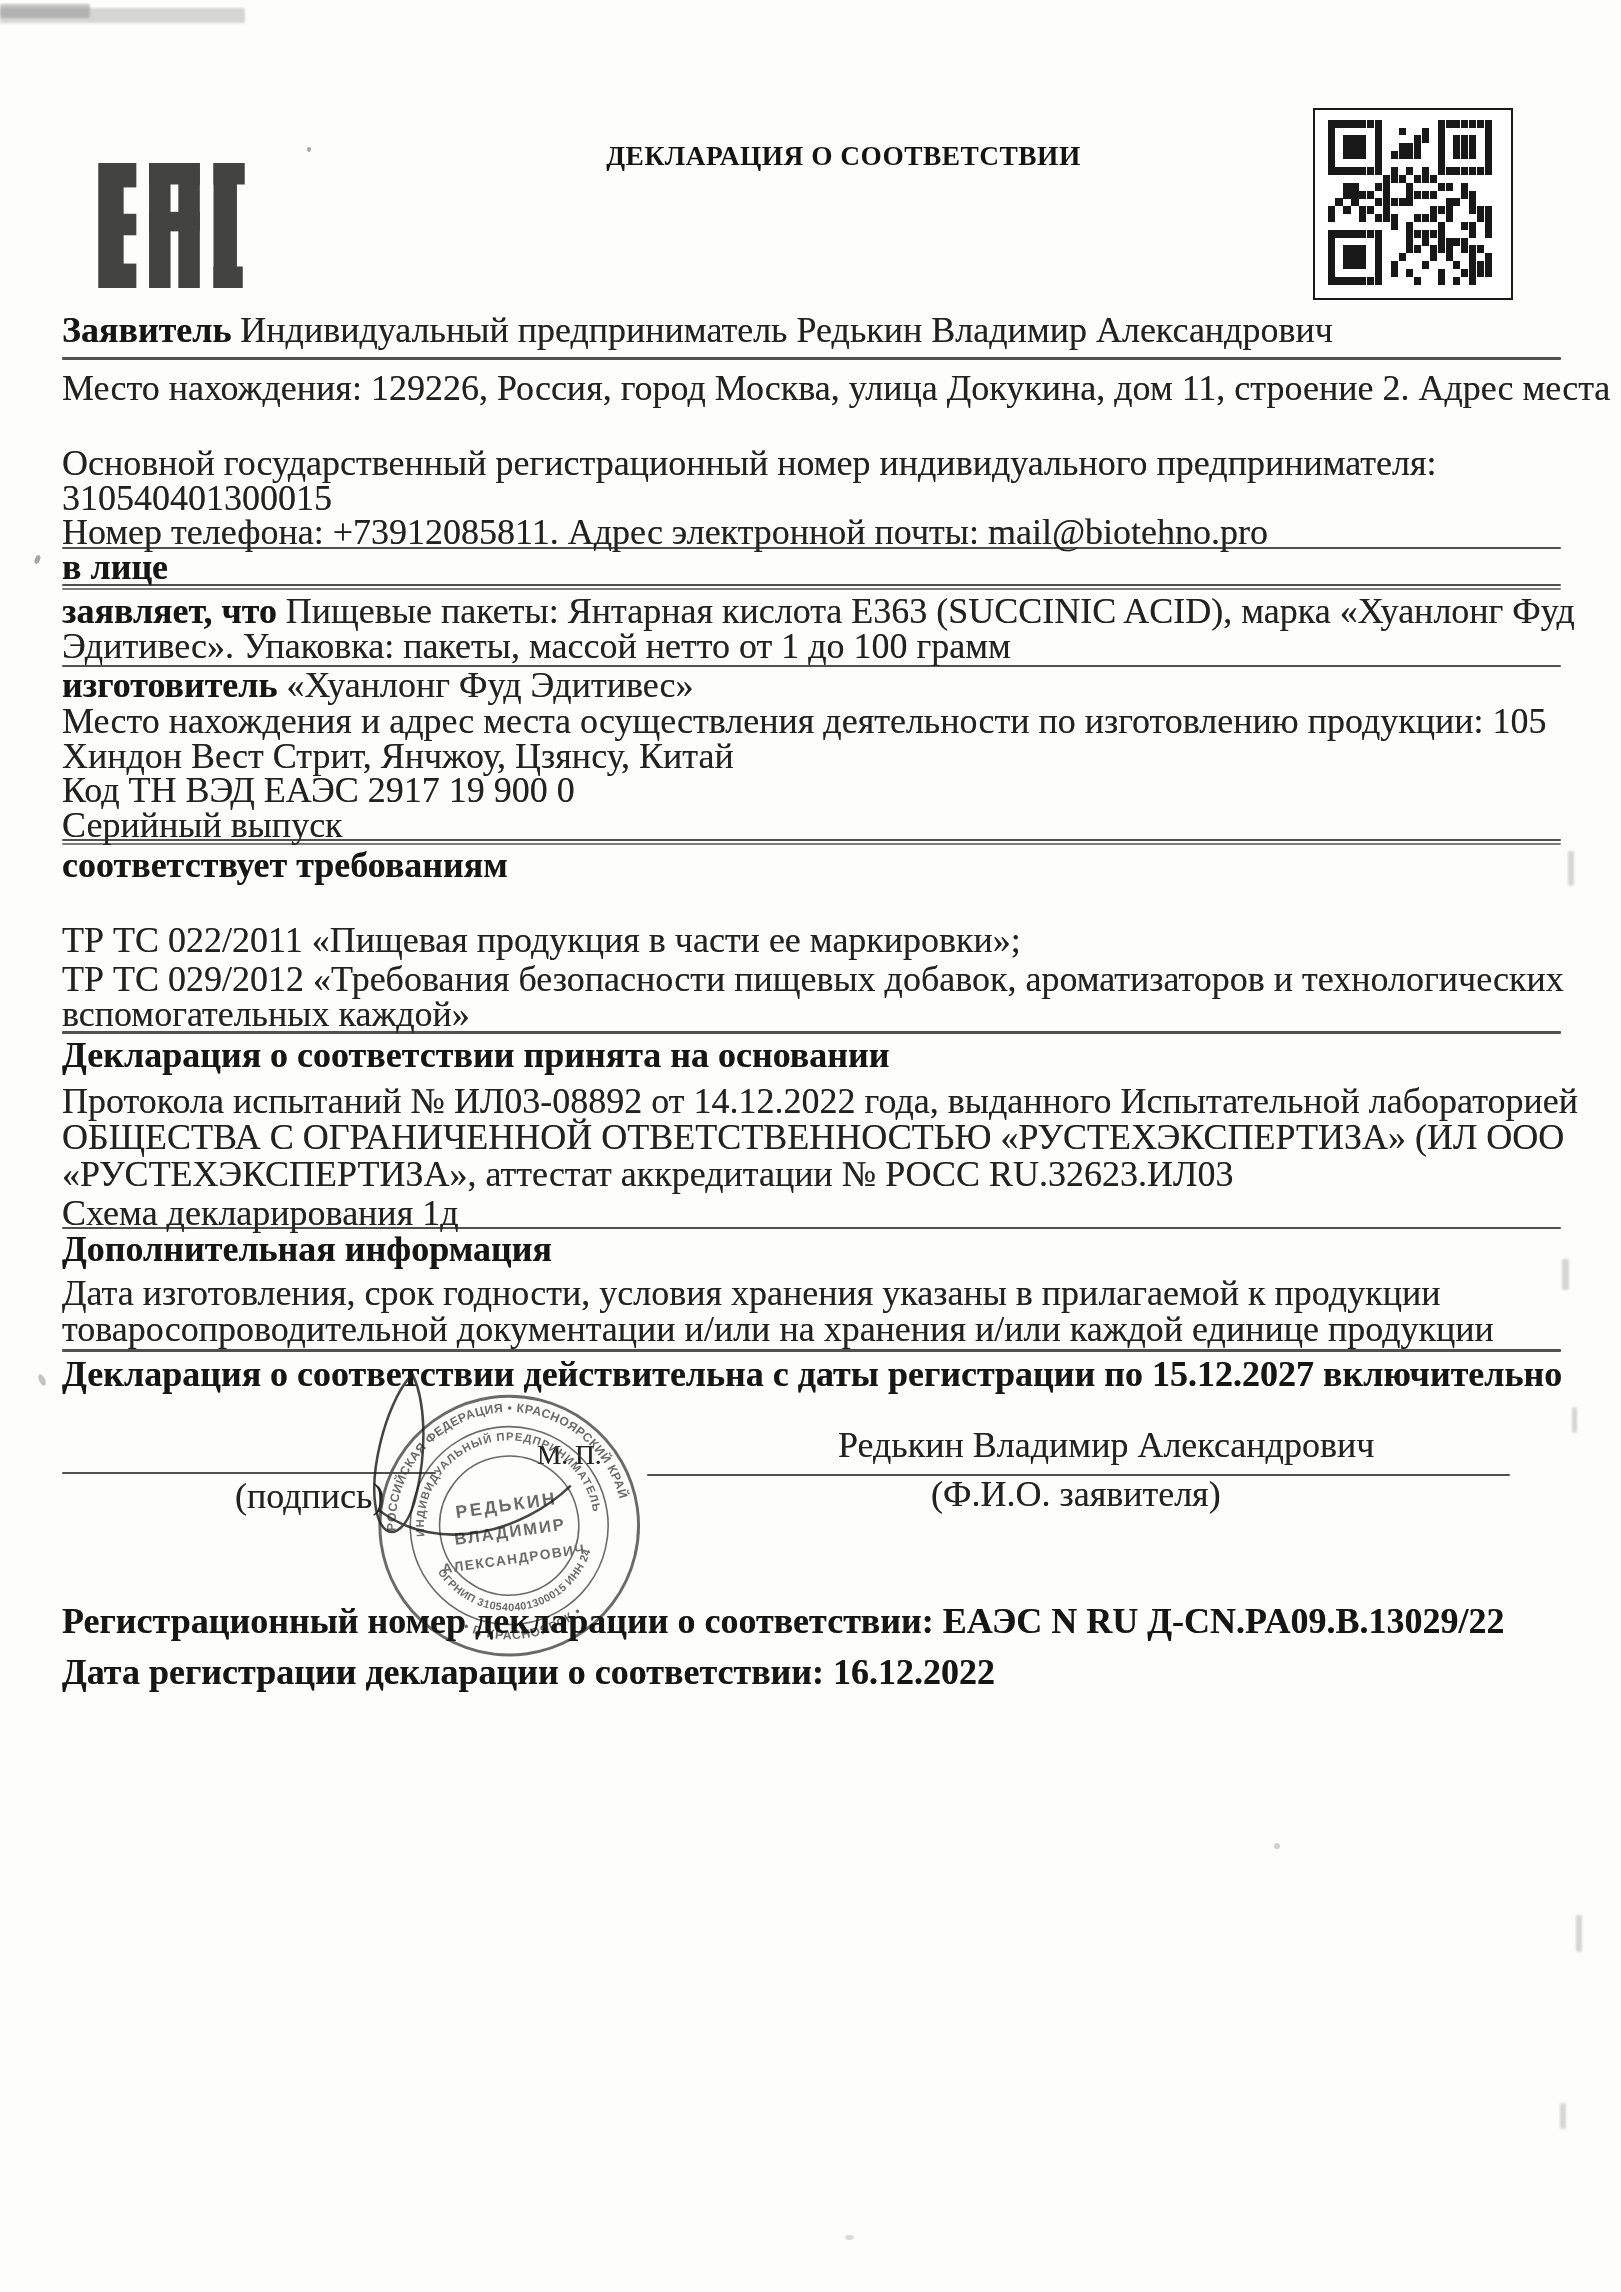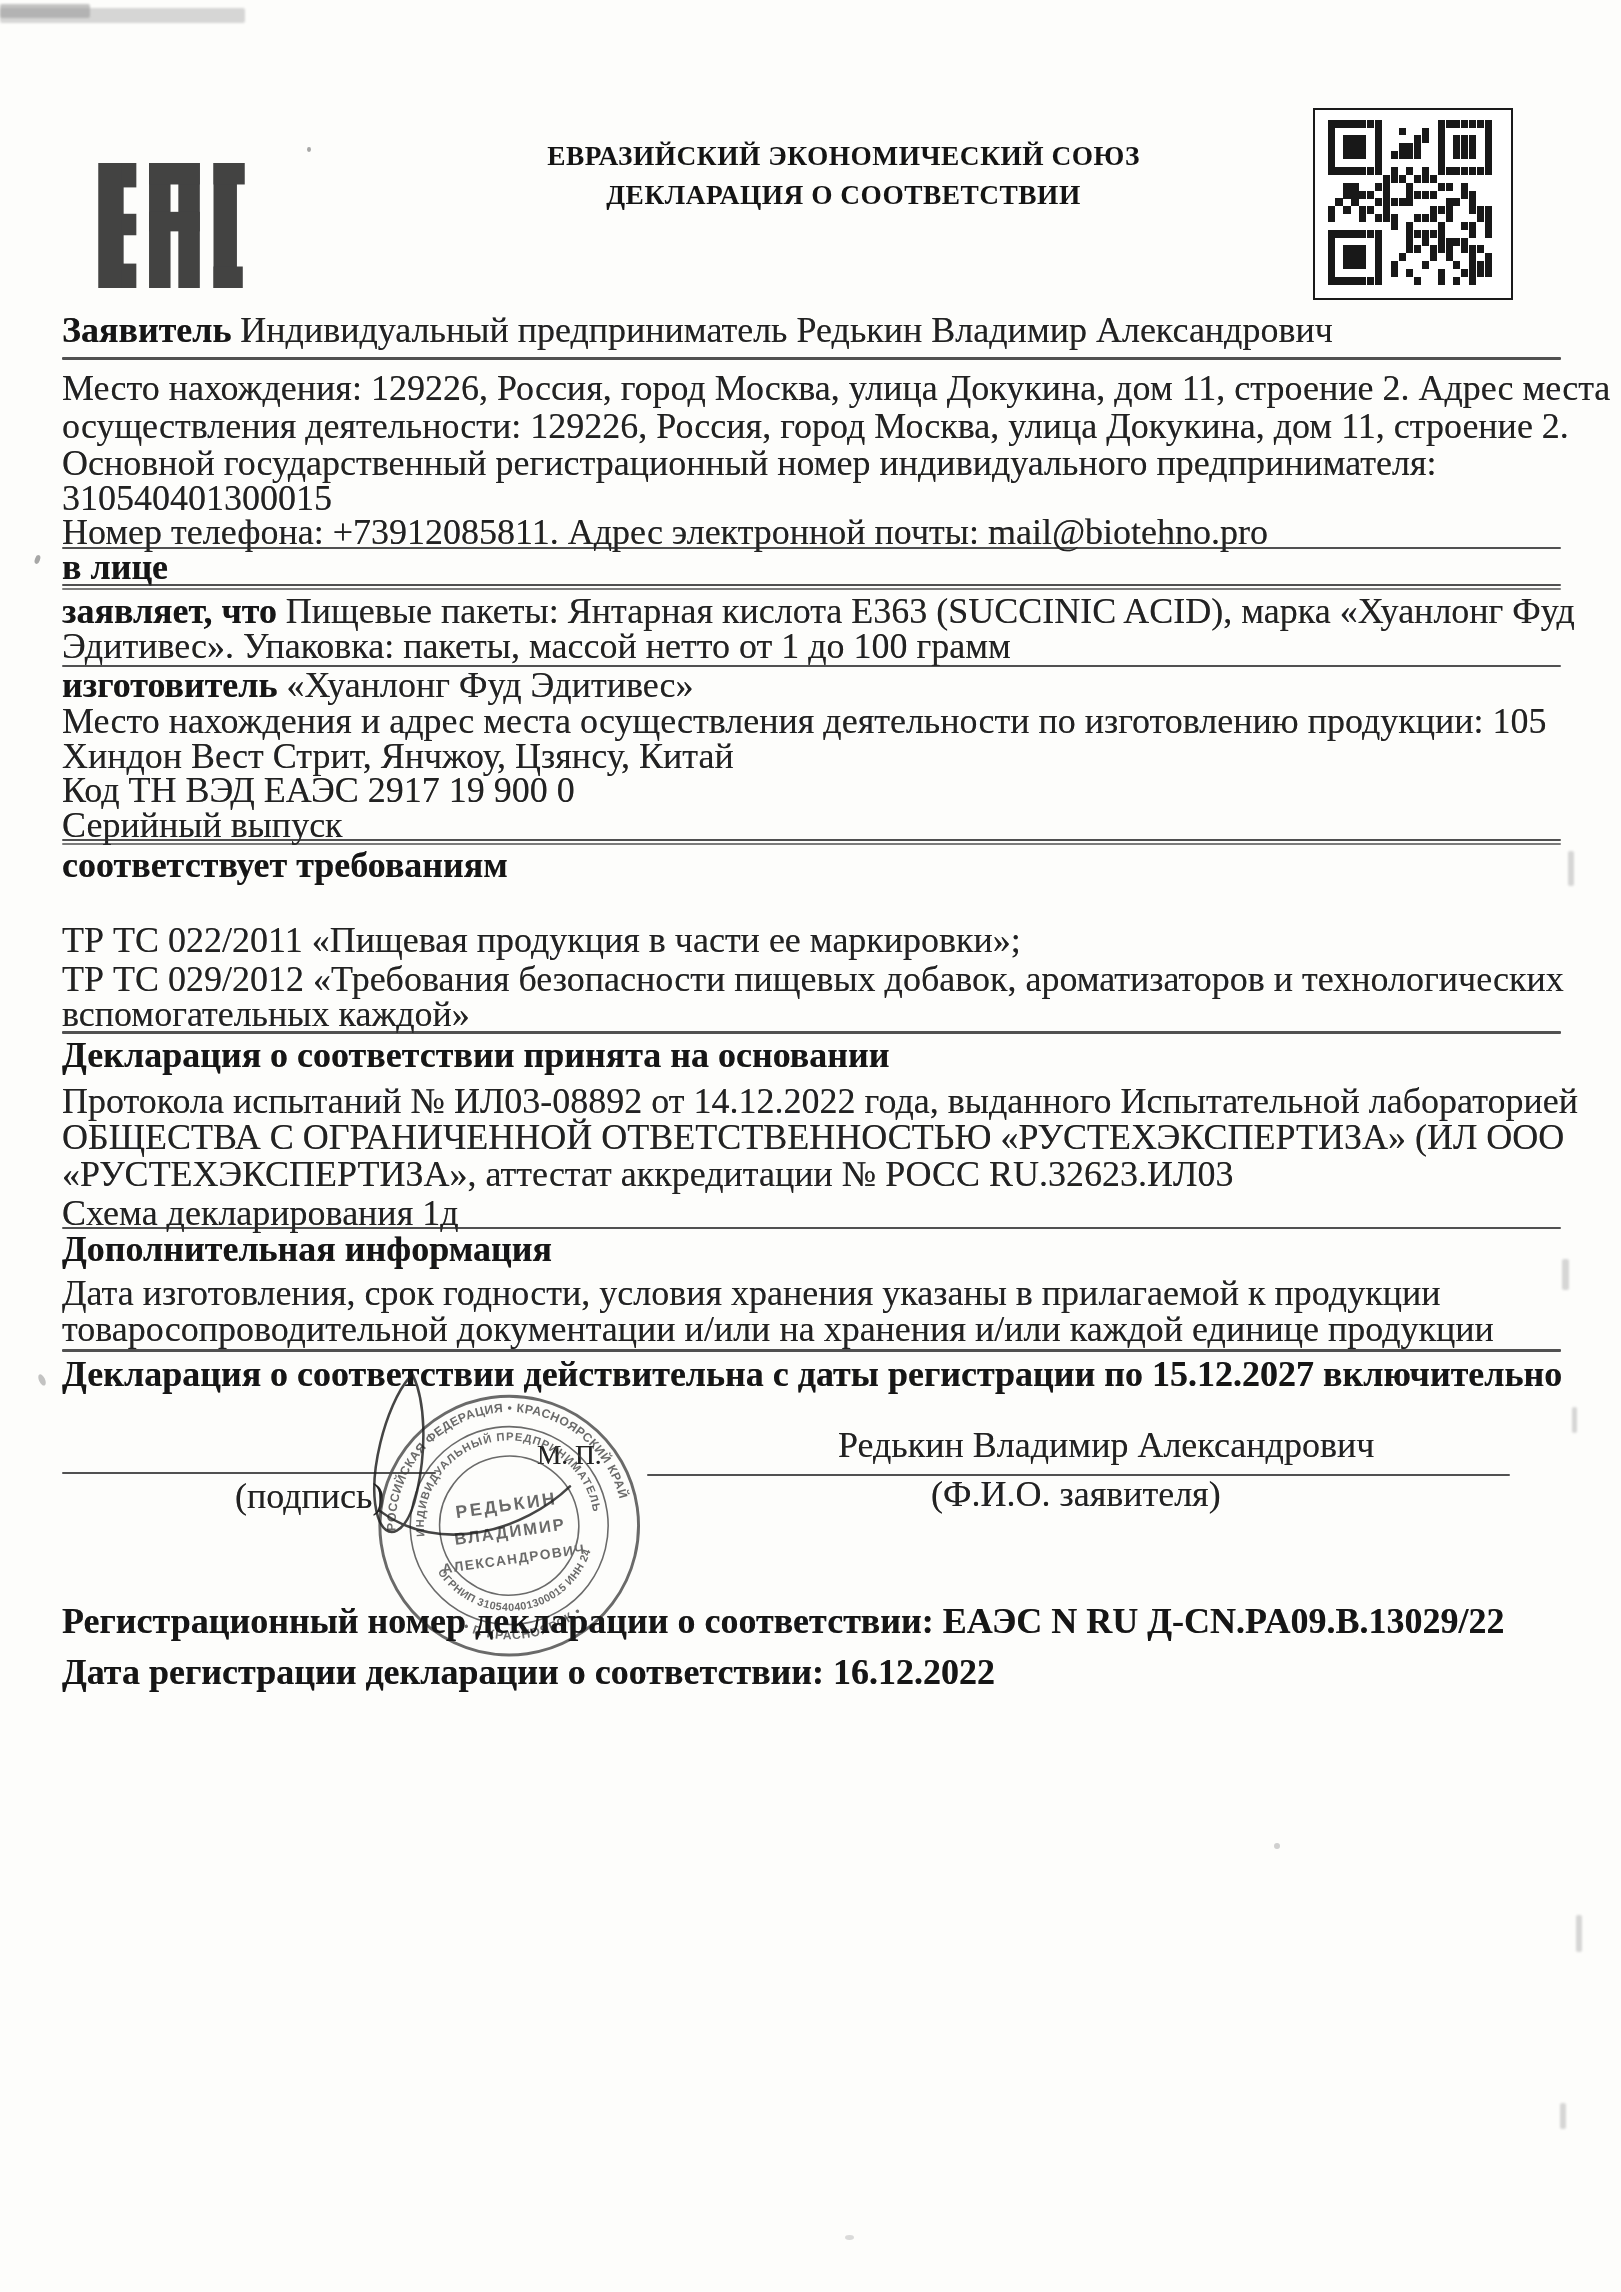--- a/index.html
+++ b/index.html
@@ -80,21 +80,20 @@
       <rect x="52" y="0" width="52" height="22"></rect>
       <rect x="52" y="50" width="52" height="20"></rect>
 
       <rect x="118" y="0" width="24" height="128"></rect>
       <rect x="118" y="0" width="32" height="22"></rect>
       <rect x="118" y="106" width="30" height="22"></rect>
     </g>
   </svg>
 
   <div class="title-wrap">
-    <div>ЕВРАЗИЙСКИЙ ЭКОНОМИЧЕСКИЙ СОЮЗ</div>
     <div>ДЕКЛАРАЦИЯ О СООТВЕТСТВИИ</div>
   </div>
 
   <div class="qr-frame">
     <div class="qr-grid" id="qrGrid">
         <div class="qr-cell" style="left: 0px; top: 0px;"></div>
         <div class="qr-cell" style="left: 7.8px; top: 0px;"></div>
         <div class="qr-cell" style="left: 15.7px; top: 0px;"></div>
         <div class="qr-cell" style="left: 23.5px; top: 0px;"></div>
         <div class="qr-cell" style="left: 31px; top: 0px;"></div>
@@ -314,21 +313,20 @@
         <div class="qr-cell" style="left: 141px; top: 157px;"></div>
       </div>
   </div>
 
   <div class="ln" style="left:62px;top:314px;">
     <span class="lbl">Заявитель</span><span>Индивидуальный предприниматель Редькин Владимир Александрович</span>
   </div>
   <div class="rule" style="top:357px;"></div>
 
   <div class="ln" style="left:62px;top:372px;">Место нахождения: 129226, Россия, город Москва, улица Докукина, дом 11, строение 2. Адрес места</div>
-  <div class="ln" style="left:62px;top:410px;">осуществления деятельности: 129226, Россия, город Москва, улица Докукина, дом 11, строение 2.</div>
   <div class="ln" style="left:62px;top:447px;">Основной государственный регистрационный номер индивидуального предпринимателя:</div>
   <div class="ln" style="left:62px;top:482px;">310540401300015</div>
   <div class="ln" style="left:62px;top:516px;">Номер телефона: +73912085811. Адрес электронной почты: mail@biotehno.pro</div>
   <div class="rule thin" style="top:547px;"></div>
 
   <div class="ln b" style="left:62px;top:551px;">в лице</div>
   <div class="rule double" style="top:584px;"></div>
 
   <div class="ln" style="left:62px;top:595px;">
     <span class="lbl">заявляет, что</span><span>Пищевые пакеты: Янтарная кислота Е363 (SUCCINIC ACID), марка «Хуанлонг Фуд</span>

